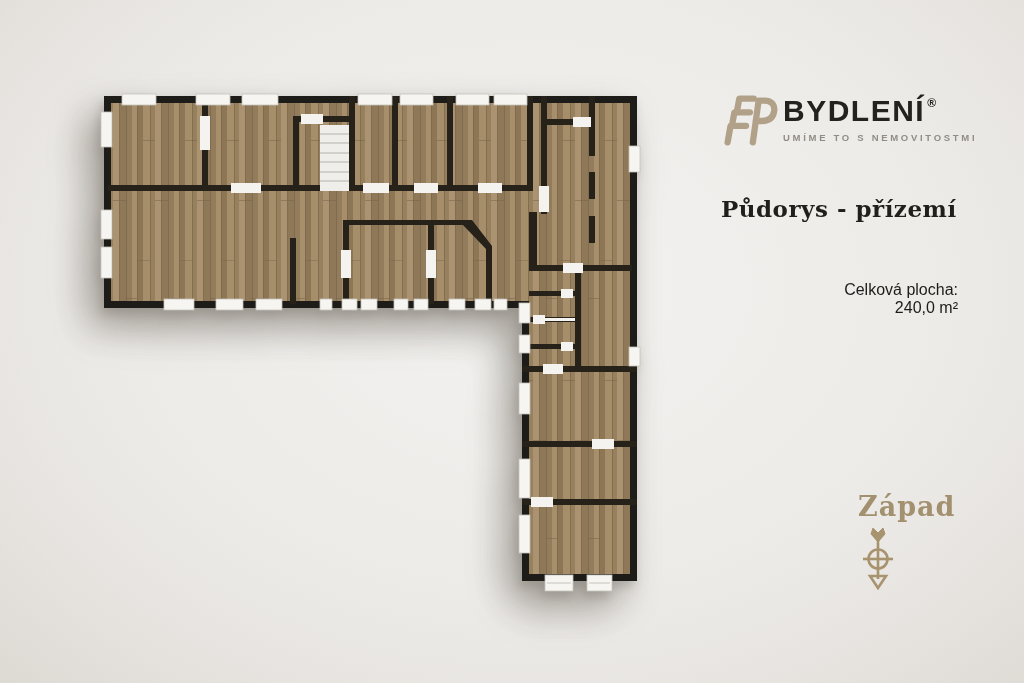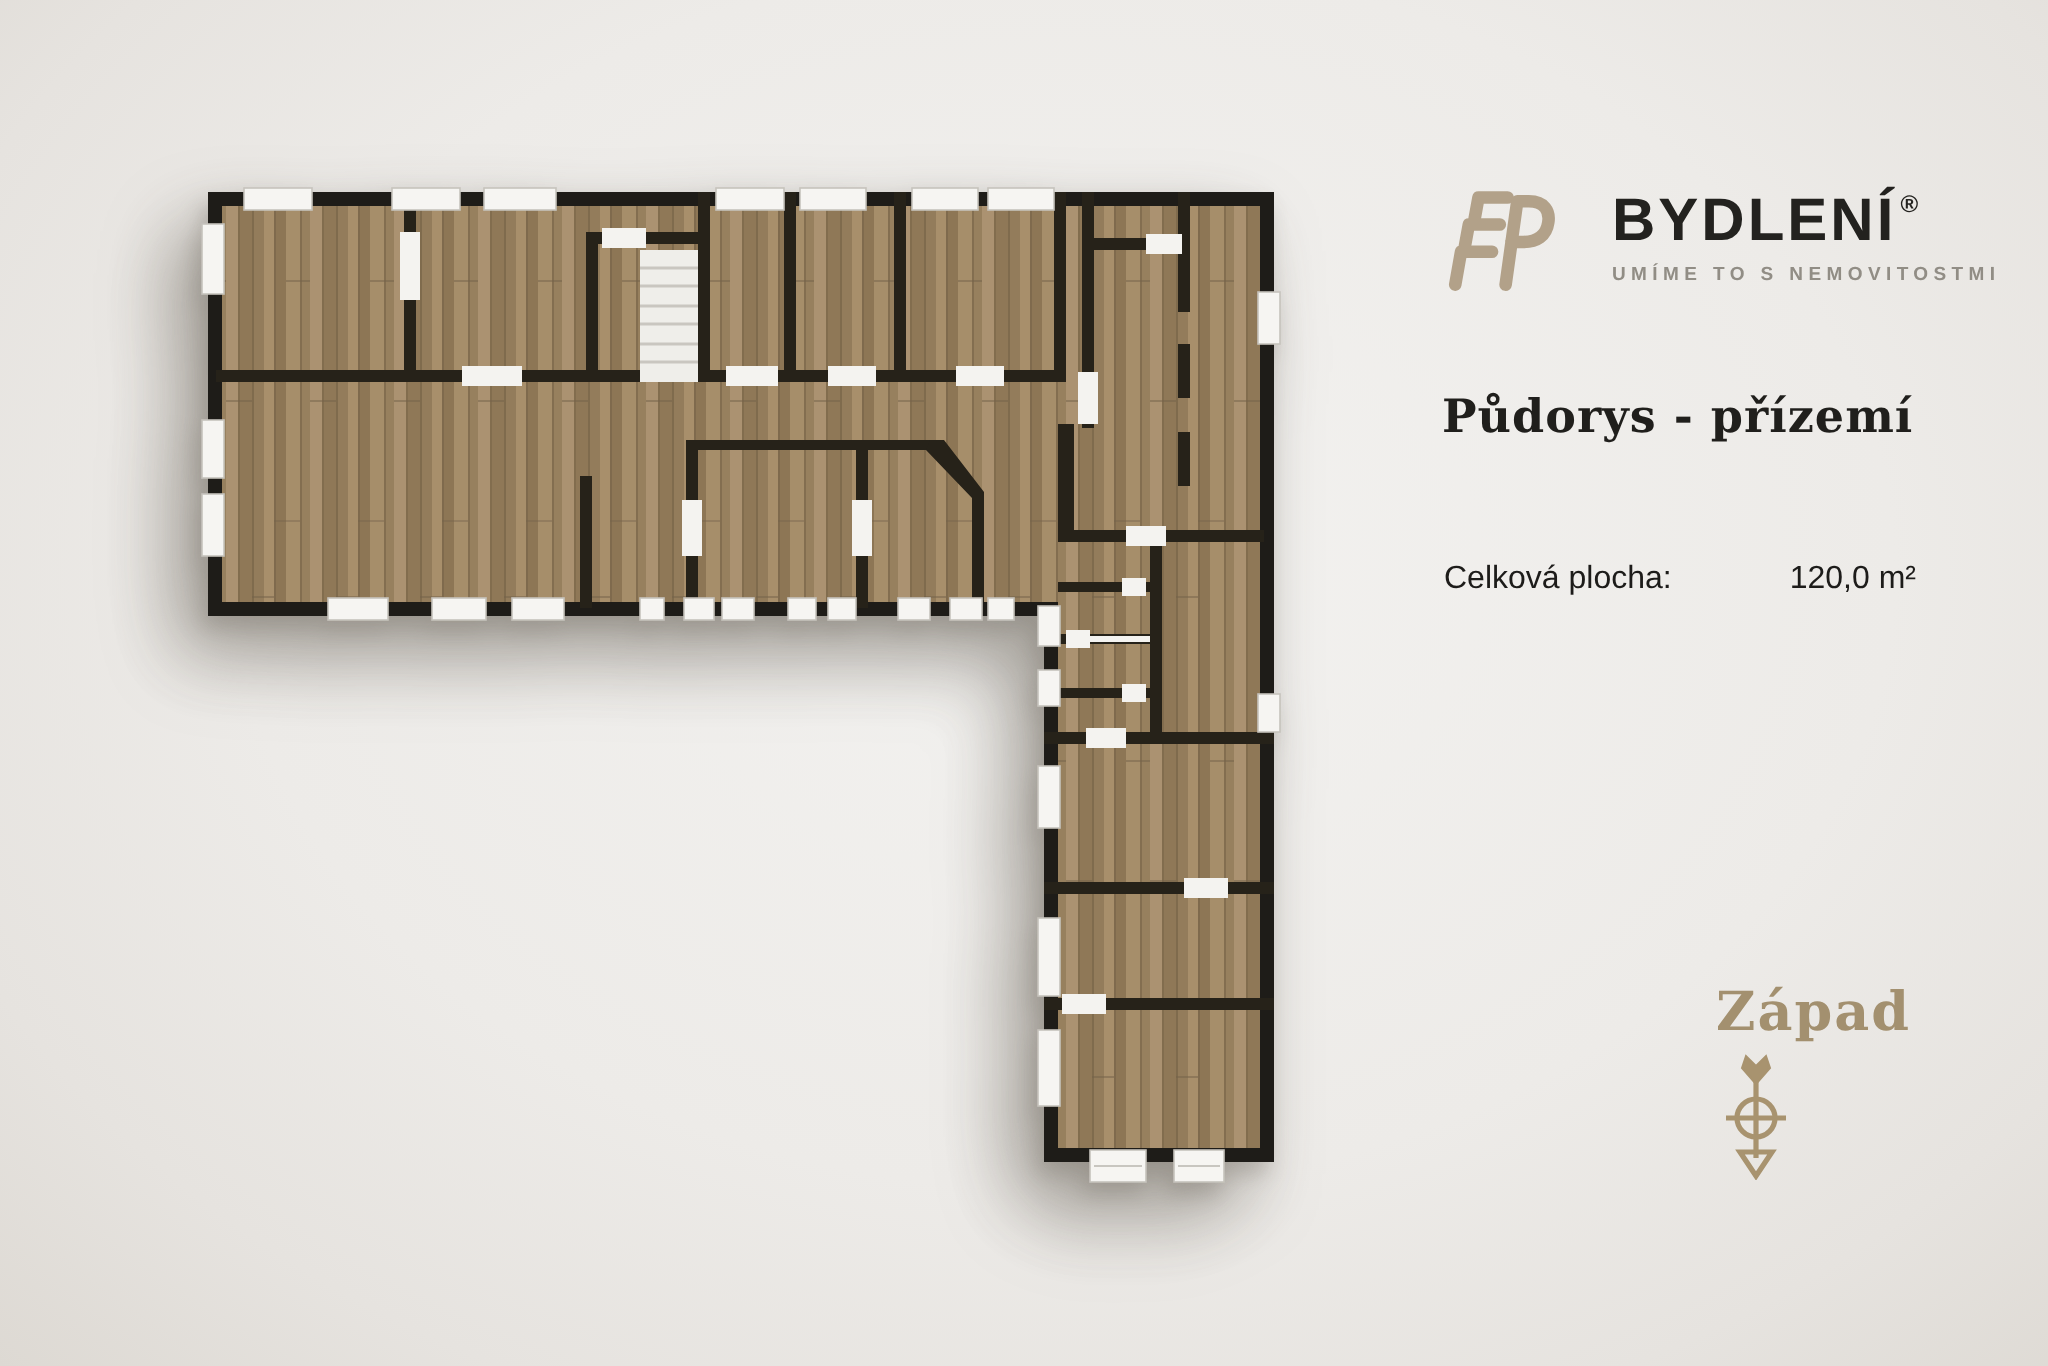--- a/index.html
+++ b/index.html
@@ -9,40 +9,40 @@
     font-family:"Liberation Sans", sans-serif;
   }
   
   .plan-svg{
     position:absolute;left:0;top:0;
     filter:drop-shadow(-14px 18px 18px rgba(92,85,74,.45)) drop-shadow(-3px 6px 5px rgba(92,85,74,.28));
   }
   
   .brand{position:absolute;left:716px;top:90px;display:flex;align-items:flex-start;}
   .logo-mark{width:62px;height:62px;flex:0 0 auto;}
-  .brand-text{margin-left:28px;padding-top:6px;}
+  .brand-text{margin-left:5px;padding-top:6px;}
   .brand-name{
     font-size:30px;font-weight:bold;letter-spacing:1.5px;color:#23221f;line-height:1;
     font-family:"Liberation Sans", sans-serif;
   }
   .brand-name sup{font-size:12px;font-weight:bold;letter-spacing:0;vertical-align:14px;margin-left:2px;}
   .brand-tagline{
     margin-top:6px;font-size:9.5px;letter-spacing:2.7px;color:#918d85;font-weight:bold;text-align:center;
   }
   
   .page-title{
     position:absolute;left:721px;top:195px;
     font-family:"DejaVu Serif", serif;font-weight:bold;
     font-size:23px;color:#201f1c;letter-spacing:.5px;
   }
   
   .info-row{
     position:absolute;left:722px;top:281px;width:236px;
     display:flex;justify-content:space-between;align-items:flex-end;
-    font-size:16px;color:#1d1c1a;
+    font-size:16px;color:#1d1c1a;flex-direction:column;
   }
   
   .compass{position:absolute;left:858px;top:491px;width:116px;text-align:left;}
   .compass-label{
     font-family:"DejaVu Serif", serif;font-weight:bold;
     font-size:27px;color:#a3906f;letter-spacing:1px;
   }
   .compass-icon{margin-top:4px;}
 </style>
 </head>
@@ -202,21 +202,21 @@
     <div class="brand-text">
       <div class="brand-name"><span>BYDLENÍ</span><sup>®</sup></div>
       <div class="brand-tagline">UMÍME TO S NEMOVITOSTMI</div>
     </div>
   </div>
 
   <div class="page-title">Půdorys - přízemí</div>
 
   <div class="info-row">
     <span>Celková plocha:</span>
-    <span>120,0 m²</span>
+    <span>240,0 m²</span>
   </div>
 
   <div class="compass">
     <div class="compass-label">Západ</div>
     <svg class="compass-icon" width="40" height="64" viewBox="0 0 40 64">
       <g stroke="#a8936f" fill="none" stroke-width="2.6">
         <path d="M20,16 L13,8 L15,2 L20,7 L25,2 L27,8 Z" fill="#a8936f" stroke-width="1"></path>
         <line x1="20" y1="14" x2="20" y2="53"></line>
         <circle cx="20" cy="33" r="9.5"></circle>
         <line x1="5" y1="33" x2="35" y2="33"></line>

